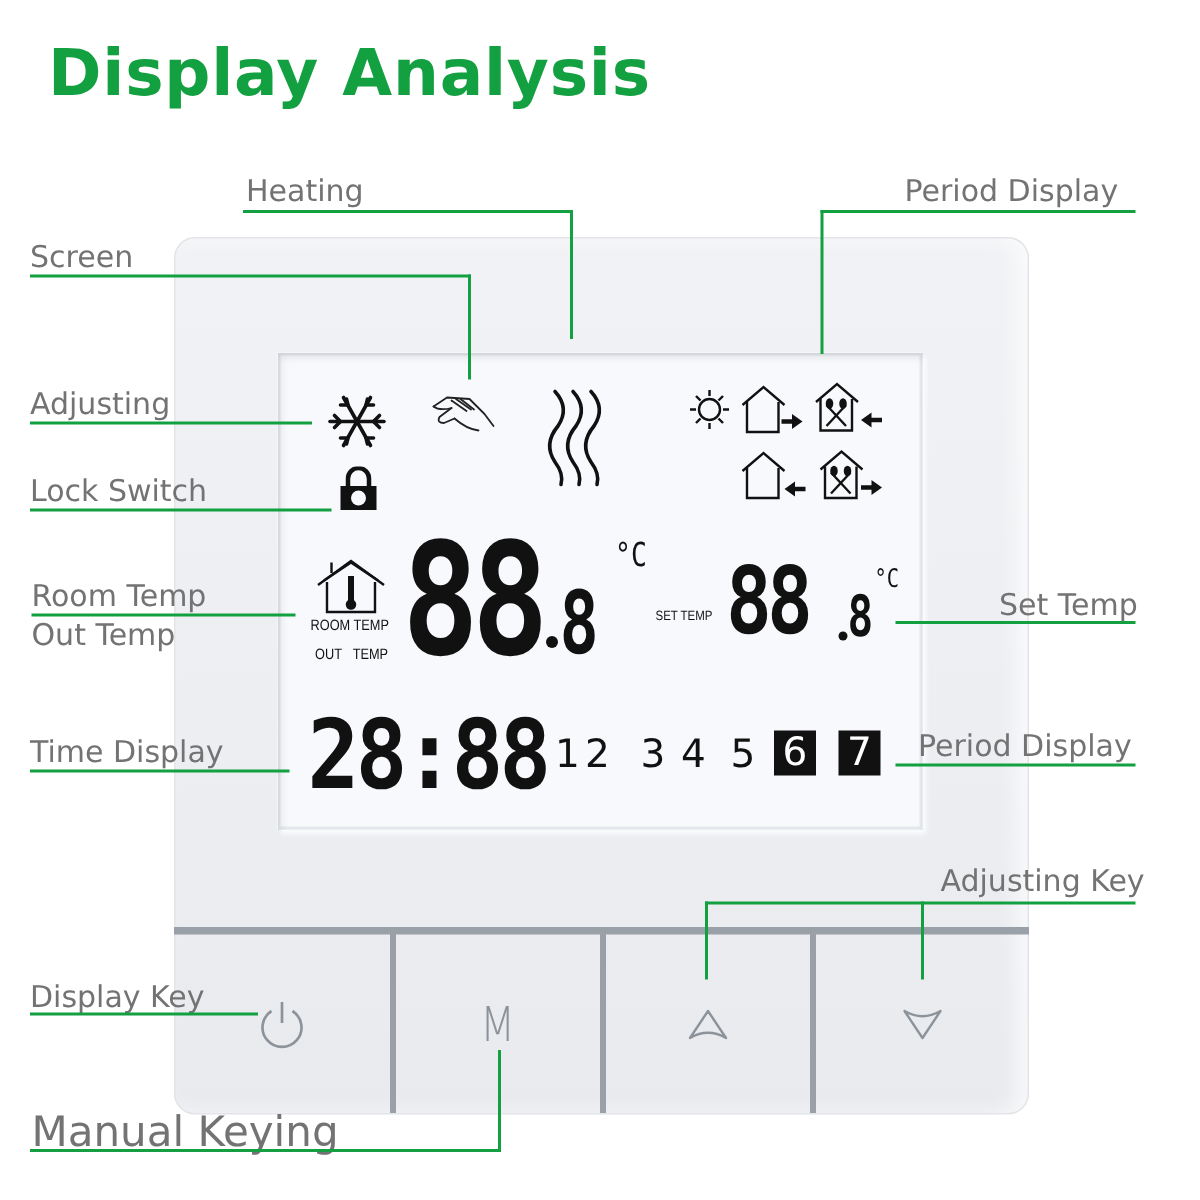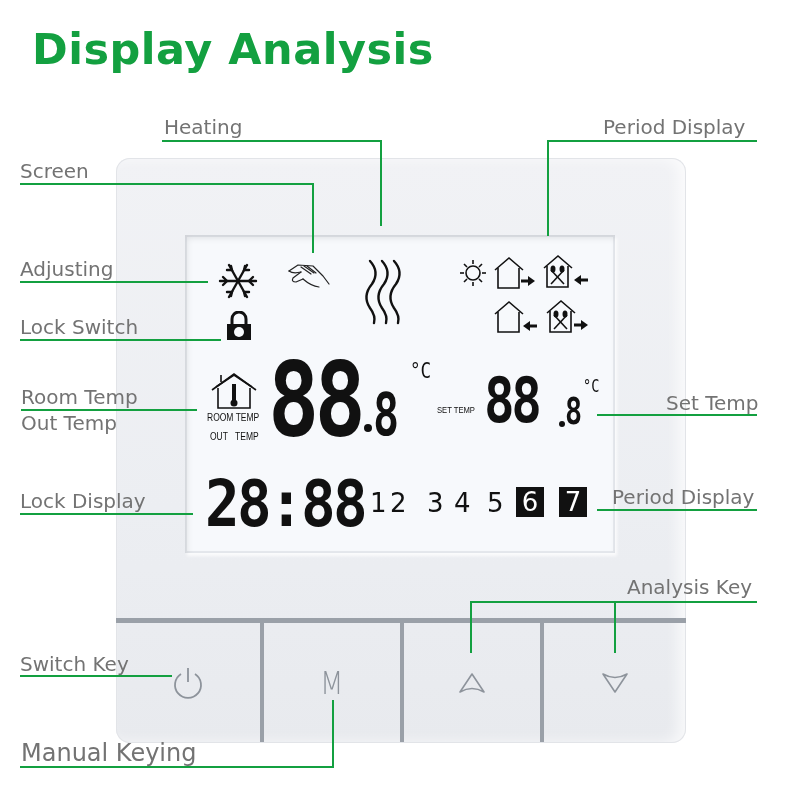--- a/index.html
+++ b/index.html
@@ -246,29 +246,29 @@
 <div class="label" style="left:20px;top:317px">Lock Switch</div>
 <div class="hline" style="left:20px;top:339px;width:201px"></div>
 
 <div class="label" style="left:21px;top:387px">Room Temp</div>
 <div class="hline" style="left:21px;top:409px;width:176px"></div>
 <div class="label" style="left:21px;top:413px">Out Temp</div>
 
 <div class="label" style="left:666px;top:393px">Set Temp</div>
 <div class="hline" style="left:597px;top:414px;width:160px"></div>
 
-<div class="label" style="left:20px;top:491px">Lock Display</div>
+<div class="label" style="left:20px;top:491px">Time Display</div>
 <div class="hline" style="left:20px;top:513px;width:173px"></div>
 
 <div class="label" style="left:612px;top:487px">Period Display</div>
 <div class="hline" style="left:597px;top:509px;width:160px"></div>
 
-<div class="label" style="left:627px;top:577px">Analysis Key</div>
+<div class="label" style="left:627px;top:577px">Adjusting Key</div>
 <div class="hline" style="left:470px;top:601px;width:287px"></div>
 <div class="vline" style="left:470px;top:601px;height:52px"></div>
 <div class="vline" style="left:614px;top:601px;height:52px"></div>
 
-<div class="label" style="left:20px;top:654px">Switch Key</div>
+<div class="label" style="left:20px;top:654px">Display Key</div>
 <div class="hline" style="left:20px;top:675px;width:152px"></div>
 
-<div class="label" style="left:21px;top:741px;font-size:24px">Manual Keying</div>
+<div class="label" style="left:21px;top:741px;font-size:28px">Manual Keying</div>
 <div class="hline" style="left:20px;top:766px;width:314px"></div>
 <div class="vline" style="left:332px;top:700px;height:68px"></div>
 
 </body></html>

